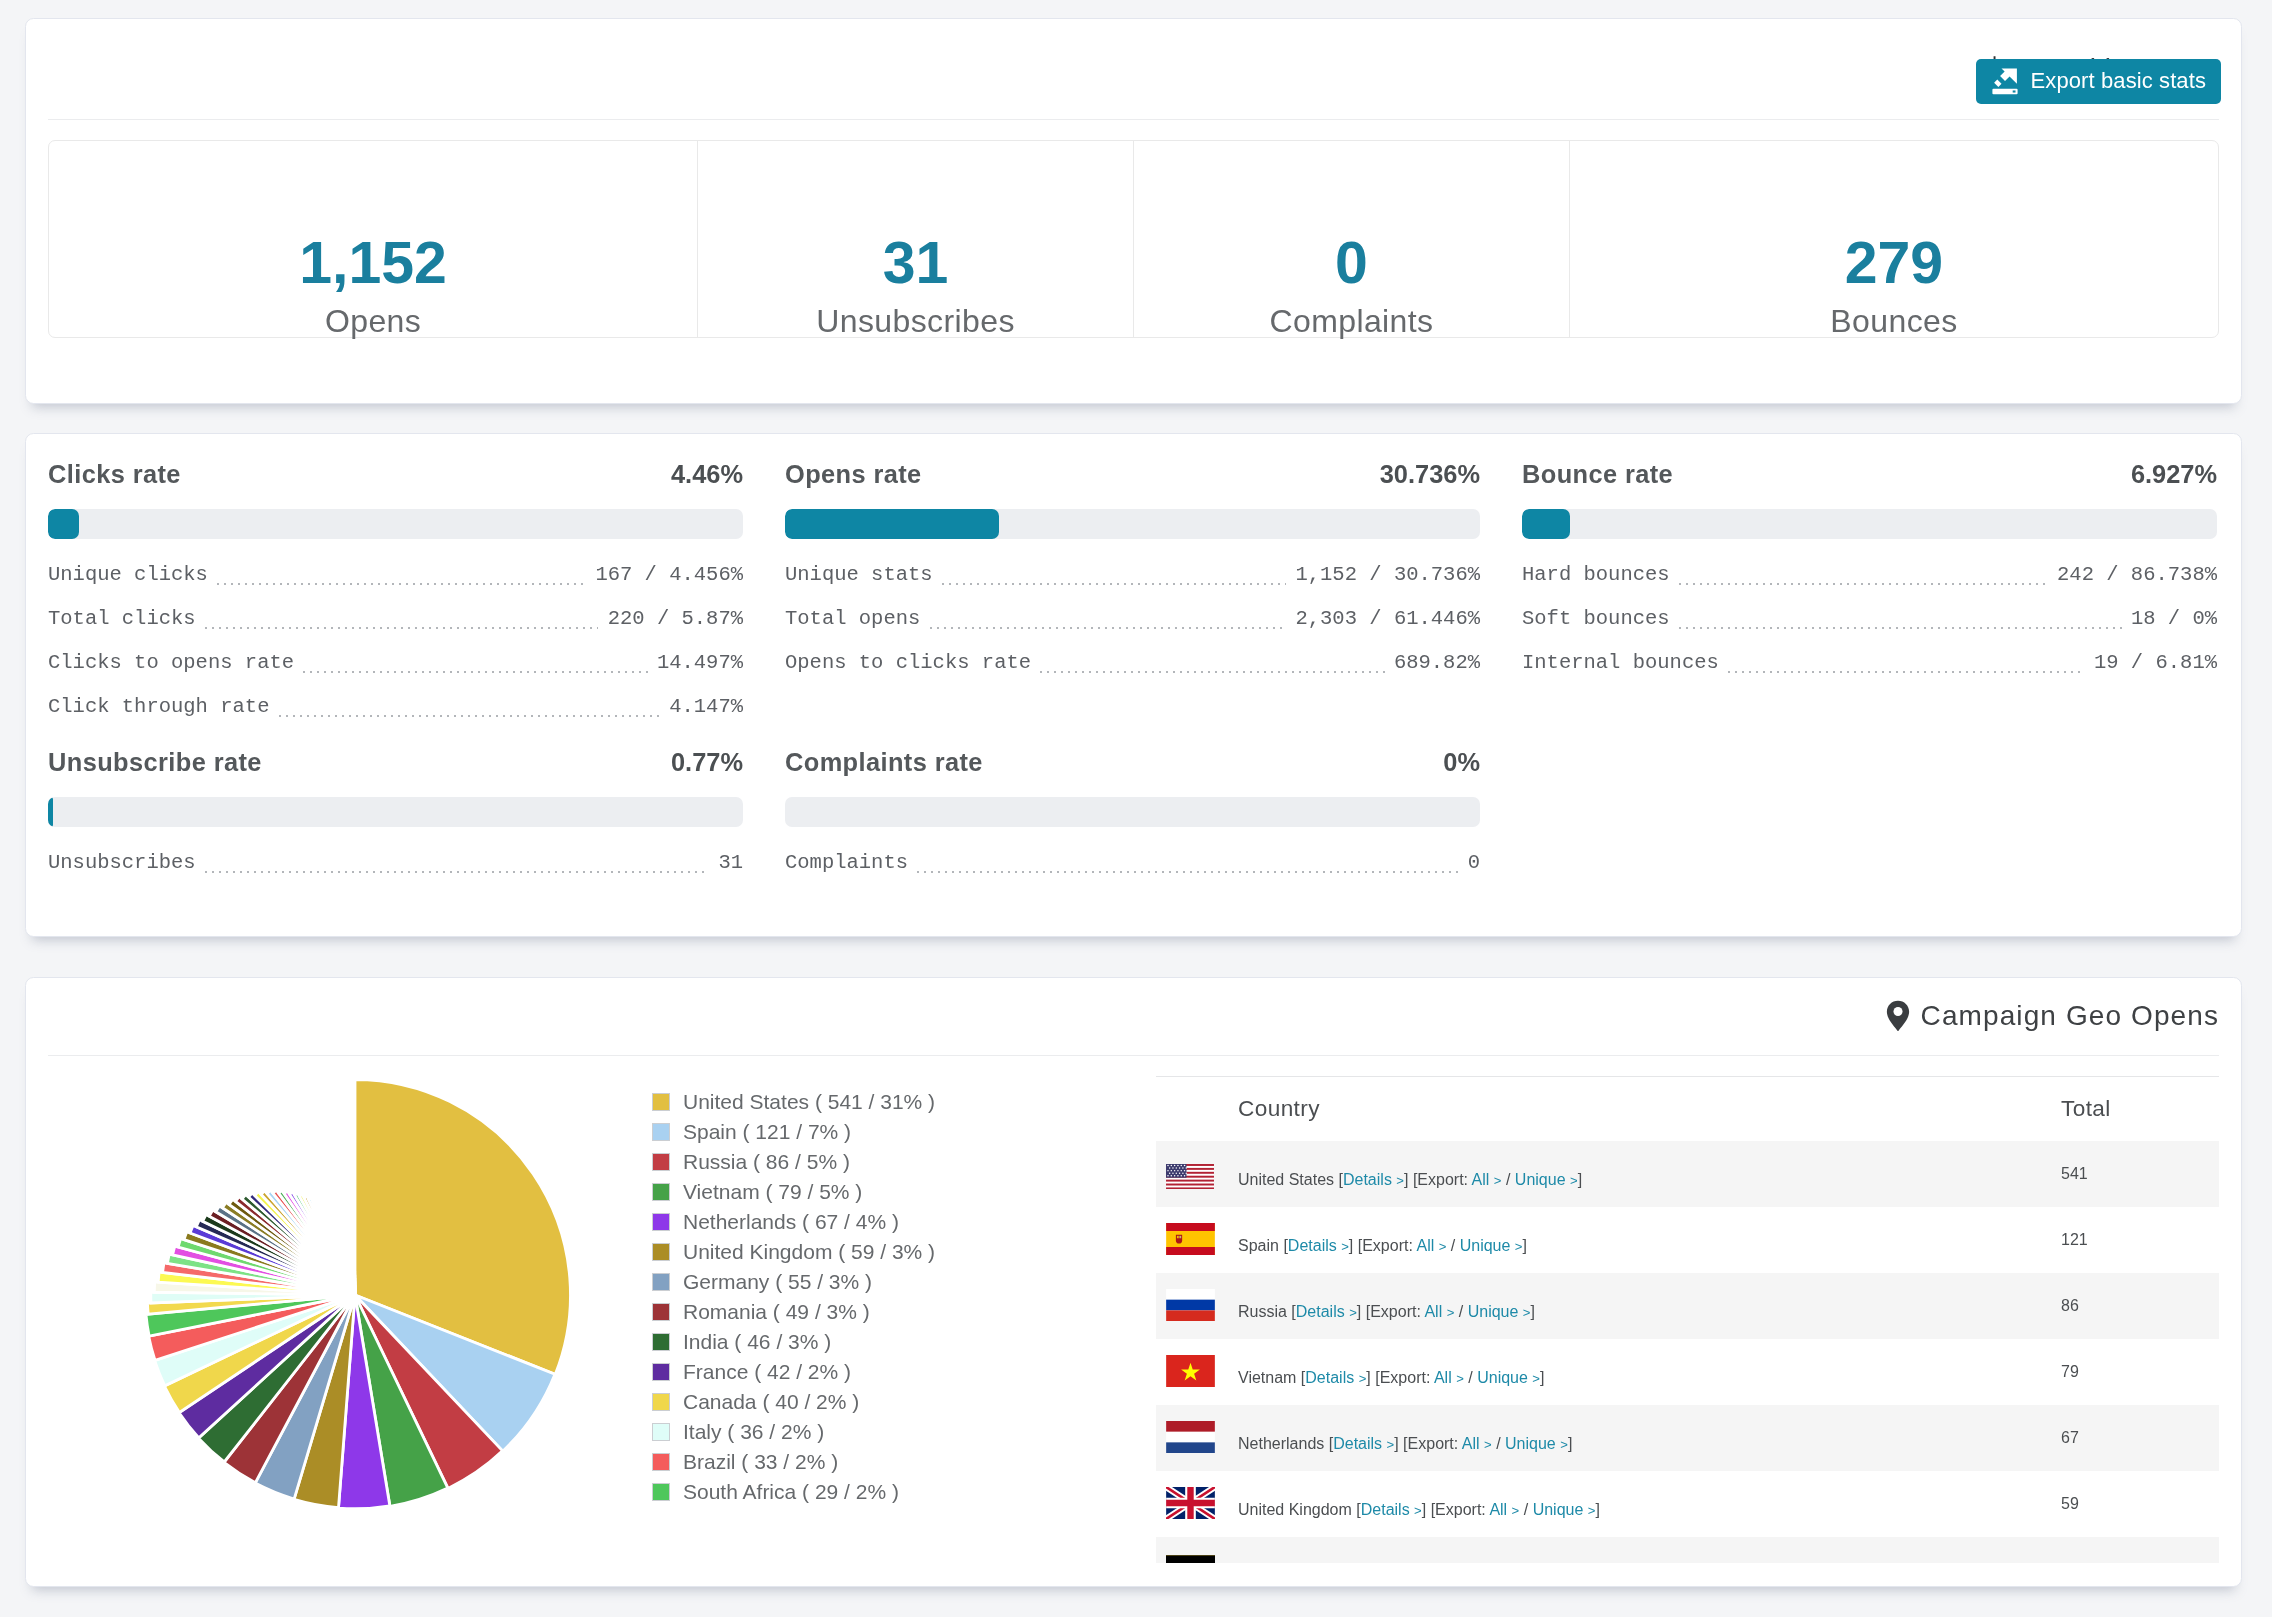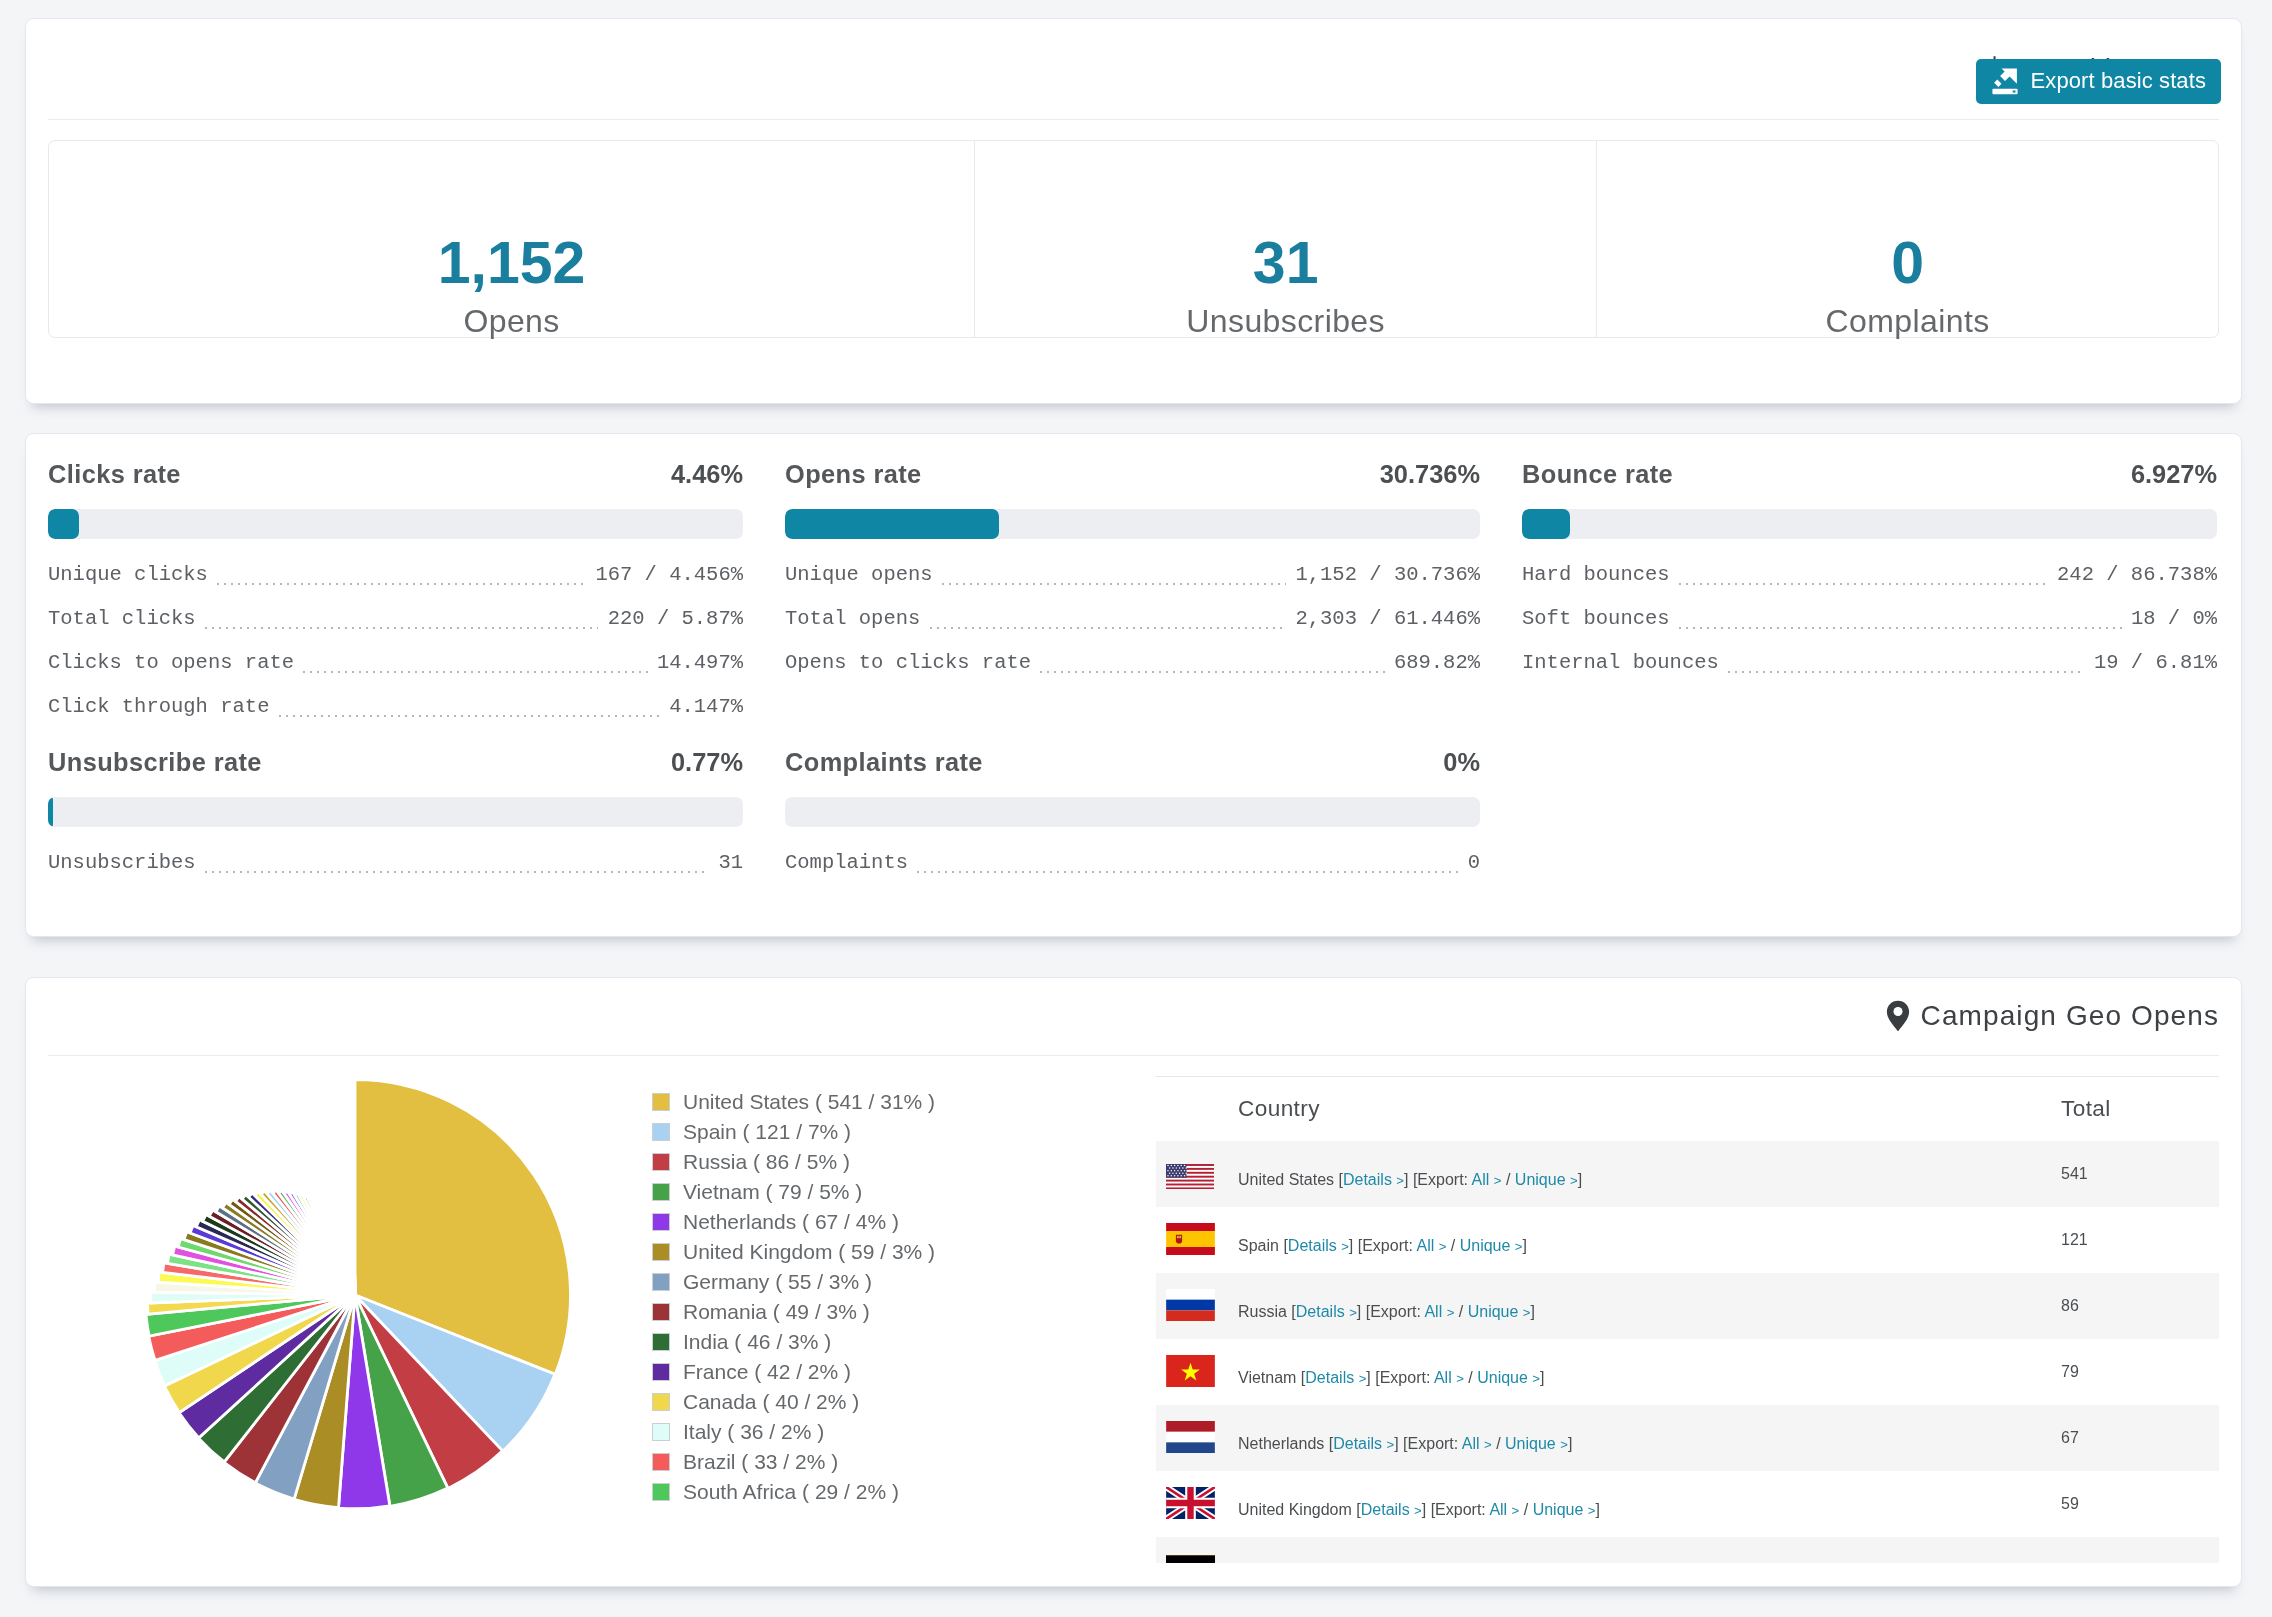--- a/index.html
+++ b/index.html
@@ -160,20 +160,24 @@
           <div class="stat-label">Opens</div>
         </div>
         <div class="stat-col">
           <div class="stat-value">31</div>
           <div class="stat-label">Unsubscribes</div>
         </div>
         <div class="stat-col">
           <div class="stat-value">0</div>
           <div class="stat-label">Complaints</div>
         </div>
+        <div class="stat-col wide">
+          <div class="stat-value">279</div>
+          <div class="stat-label">Bounces</div>
+        </div>
       </div>
   </section>
 
   <section class="card card-rates">
     <div class="rates-grid" id="rates-grid">
         <div class="rate-block">
           <div class="rate-head">
             <span class="rate-title">Clicks rate</span>
             <span class="rate-value">4.46%</span>
           </div>
@@ -206,21 +210,21 @@
         <div class="rate-block">
           <div class="rate-head">
             <span class="rate-title">Opens rate</span>
             <span class="rate-value">30.736%</span>
           </div>
           <div class="rate-bar">
             <div class="rate-fill" style="width:30.736%;"></div>
           </div>
           <div class="rate-rows">
             <div class="rate-row">
-              <span class="rr-label">Unique opens</span>
+              <span class="rr-label">Unique stats</span>
               <span class="leader"></span>
               <span class="rr-value">1,152 / 30.736%</span>
             </div>
             <div class="rate-row">
               <span class="rr-label">Total opens</span>
               <span class="leader"></span>
               <span class="rr-value">2,303 / 61.446%</span>
             </div>
             <div class="rate-row">
               <span class="rr-label">Opens to clicks rate</span>

